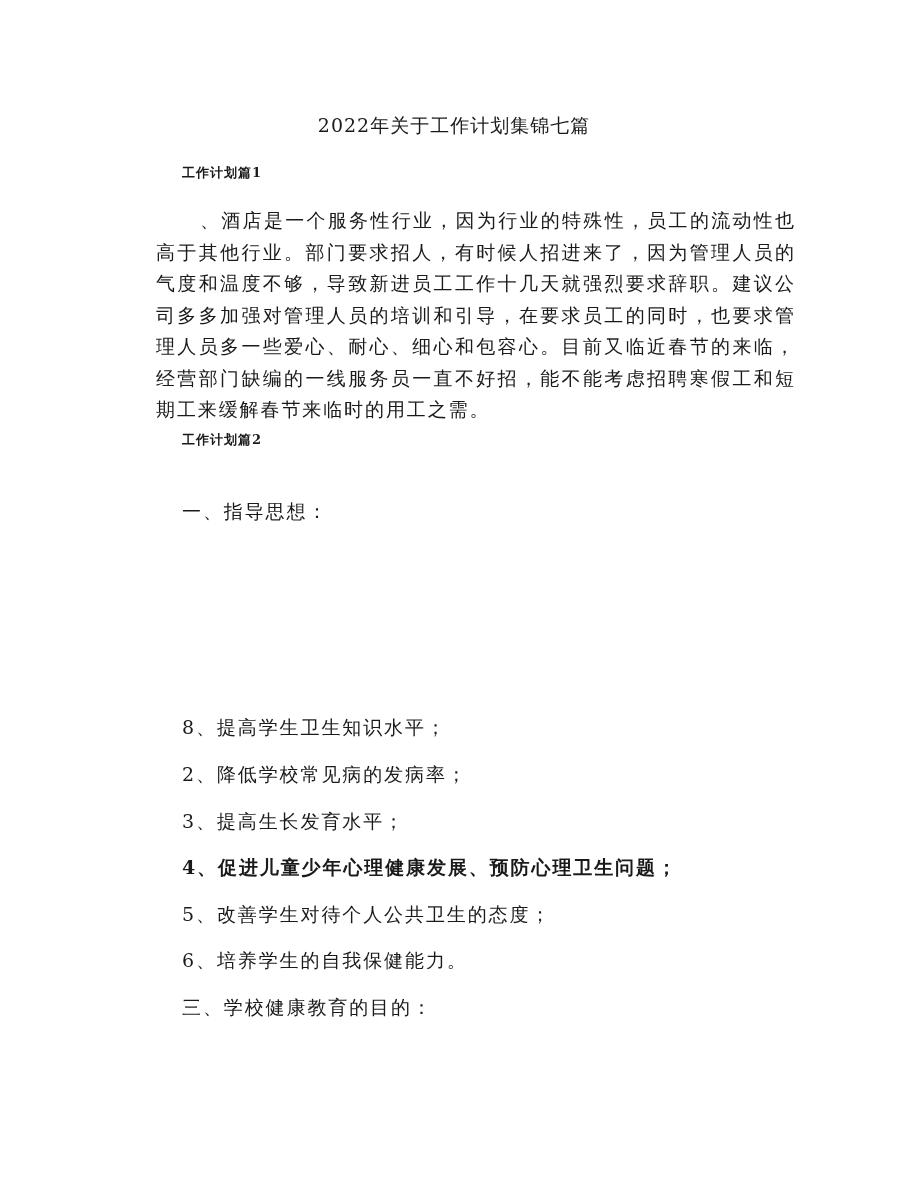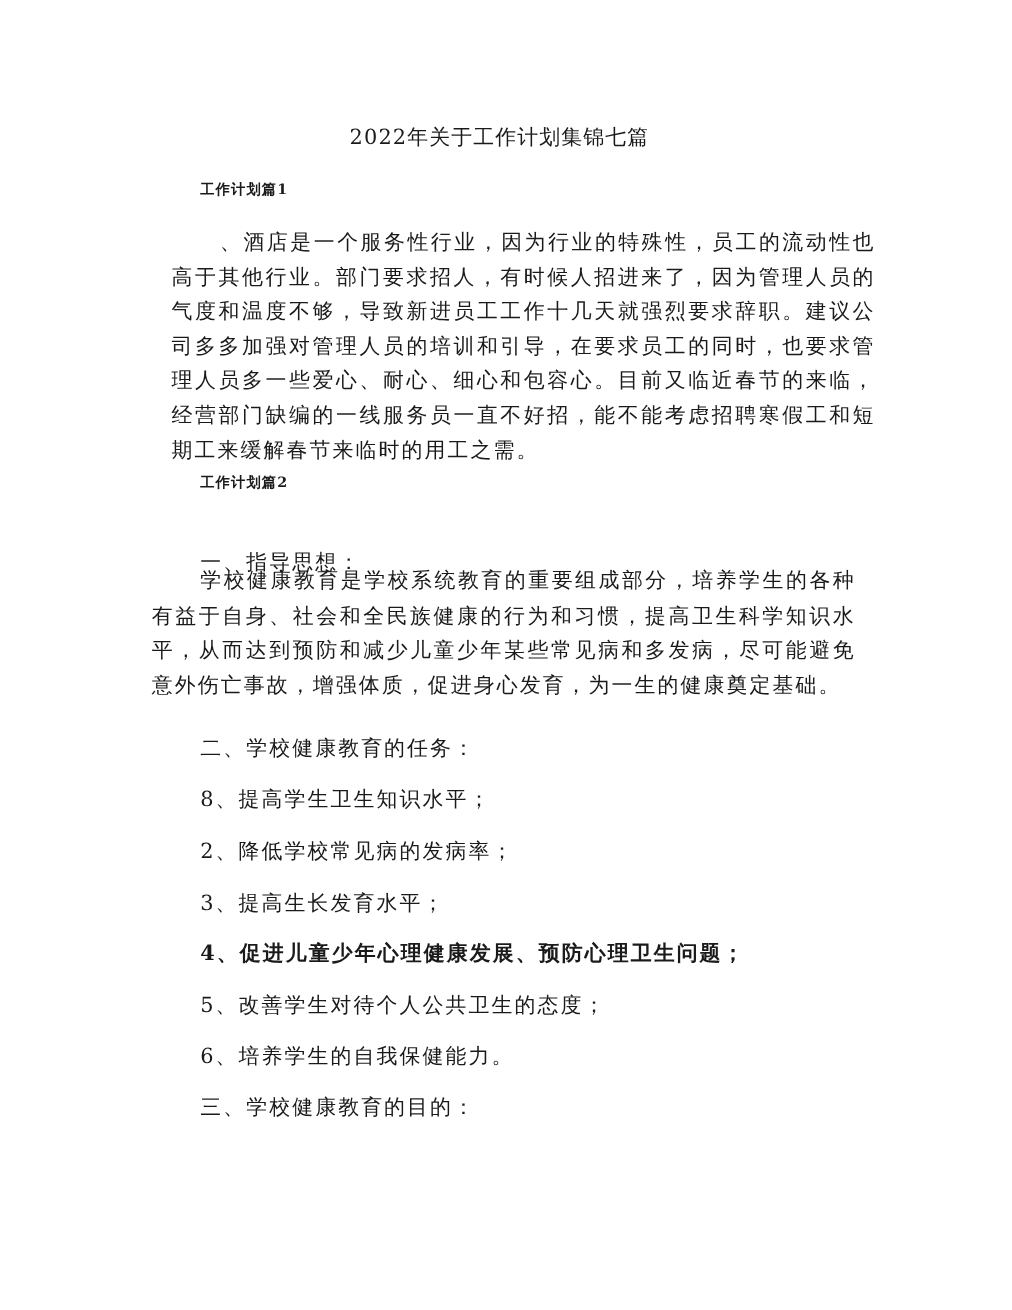--- a/index.html
+++ b/index.html
@@ -31,23 +31,21 @@
 <body>
 
 <div class="page">
   <div class="title">2022年关于工作计划集锦七篇</div>
 
   <div class="heading" style="top:160px;">工作计划篇1</div>
   <div class="para" style="top:205px;margin-left:18px;">、酒店是一个服务性行业，因为行业的特殊性，员工的流动性也高于其他行业。部门要求招人，有时候人招进来了，因为管理人员的气度和温度不够，导致新进员工工作十几天就强烈要求辞职。建议公司多多加强对管理人员的培训和引导，在要求员工的同时，也要求管理人员多一些爱心、耐心、细心和包容心。目前又临近春节的来临，经营部门缺编的一线服务员一直不好招，能不能考虑招聘寒假工和短期工来缓解春节来临时的用工之需。</div>
 
   <div class="heading" style="top:427px;">工作计划篇2</div>
   <div class="line" style="top:474px;">一、指导思想：</div>
-  <div class="para" style="top:513px;">学校健康教育是学校系统教育的重要组成部分，培养学生的各种有益于自身、社会和全民族健康的行为和习惯，提高卫生科学知识水平，从而达到预防和减少儿童少年某些常见病和多发病，尽可能避免意外伤亡事故，增强体质，促进身心发育，为一生的健康奠定基础。</div>
 
-  <div class="line" style="top:643px;">二、学校健康教育的任务：</div>
   <div class="line" style="top:690px;">8、提高学生卫生知识水平；</div>
   <div class="line" style="top:737px;">2、降低学校常见病的发病率；</div>
   <div class="line" style="top:784px;">3、提高生长发育水平；</div>
   <div class="line" style="top:830px;font-weight:bold;">4、促进儿童少年心理健康发展、预防心理卫生问题；</div>
   <div class="line" style="top:877px;">5、改善学生对待个人公共卫生的态度；</div>
   <div class="line" style="top:923px;">6、培养学生的自我保健能力。</div>
   <div class="line" style="top:970px;">三、学校健康教育的目的：</div>
 </div>
 
 </body></html>

